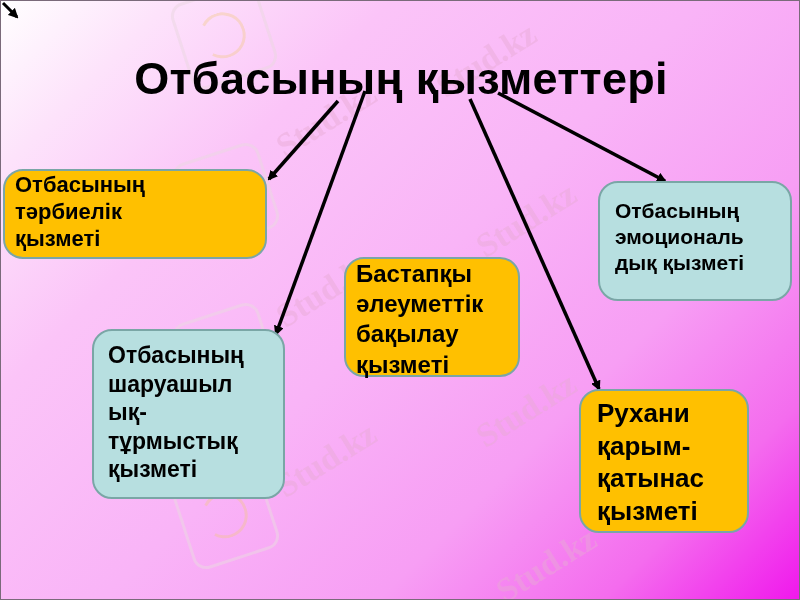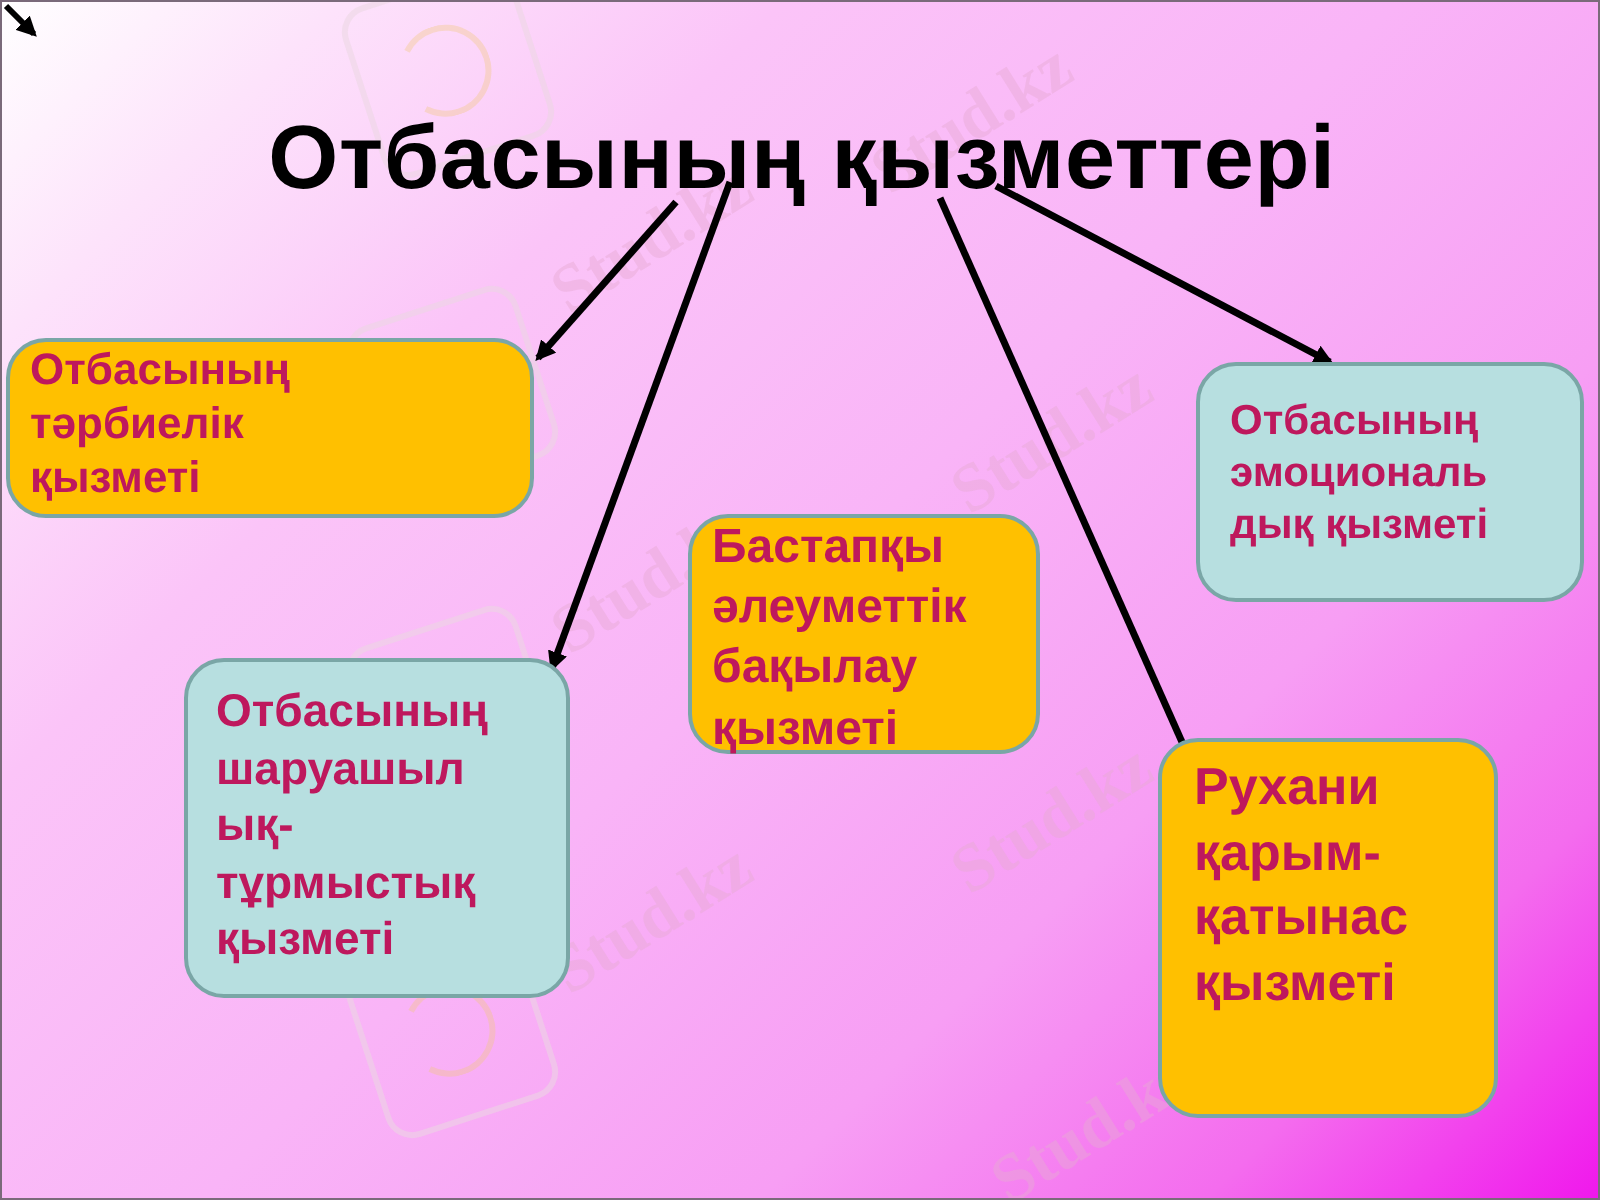--- a/index.html
+++ b/index.html
@@ -12,21 +12,21 @@
   .wm { position:absolute; font-family:"Liberation Serif", serif; font-weight:bold; font-size:34px;
     color:rgba(230,170,210,0.45); transform:rotate(-32deg); white-space:nowrap; pointer-events:none; }
   .wm-logo { position:absolute; width:84px; height:84px; border-radius:14px;
     border:3px solid rgba(235,215,225,0.55); transform:rotate(-18deg); pointer-events:none; }
   .wm-logo::after { content:""; position:absolute; left:18px; top:18px; width:40px; height:40px;
     border-radius:50%; border:3px solid rgba(240,200,120,0.35); border-left-color:transparent; }
   .title { position:absolute; left:0; width:800px; top:52px; text-align:center;
     font-size:45px; font-weight:bold; color:#000; letter-spacing:0.3px; }
   svg.arrows { position:absolute; left:0; top:0; }
   .box { position:absolute; box-sizing:border-box; border:2px solid #7aa6a6; border-radius:20px;
-    font-weight:bold; color:#be185d; line-height:1.23; }
+    font-weight:bold; color:#000000; line-height:1.23; }
   .box.yellow { background:#ffc000; }
   .box.teal { background:#b7dfe0; }
   .box span { display:block; white-space:pre-line; }
 </style>
 </head>
 <body>
 
 <div class="slide">
 
   <div class="wm-logo" style="left:178px;top:-10px;"></div>
@@ -78,20 +78,20 @@
 
   <div class="box teal" style="left:91px;top:328px;width:193px;height:170px;padding:10px 0 0 14px;font-size:23px;line-height:1.24;">
     <span>Отбасының
 шаруашыл
 ық-
 тұрмыстық
 қызметі</span>
   </div>
 
 
-  <div class="box yellow" style="left:578px;top:368px;width:170px;height:190px;padding:6px 0 0 16px;font-size:26px;line-height:1.25;">
+  <div class="box yellow" style="left:578px;top:388px;width:170px;height:144px;padding:6px 0 0 16px;font-size:26px;line-height:1.25;">
     <span>Рухани
 қарым-
 қатынас
 қызметі</span>
   </div>
 
 </div>
 
 </body></html>

